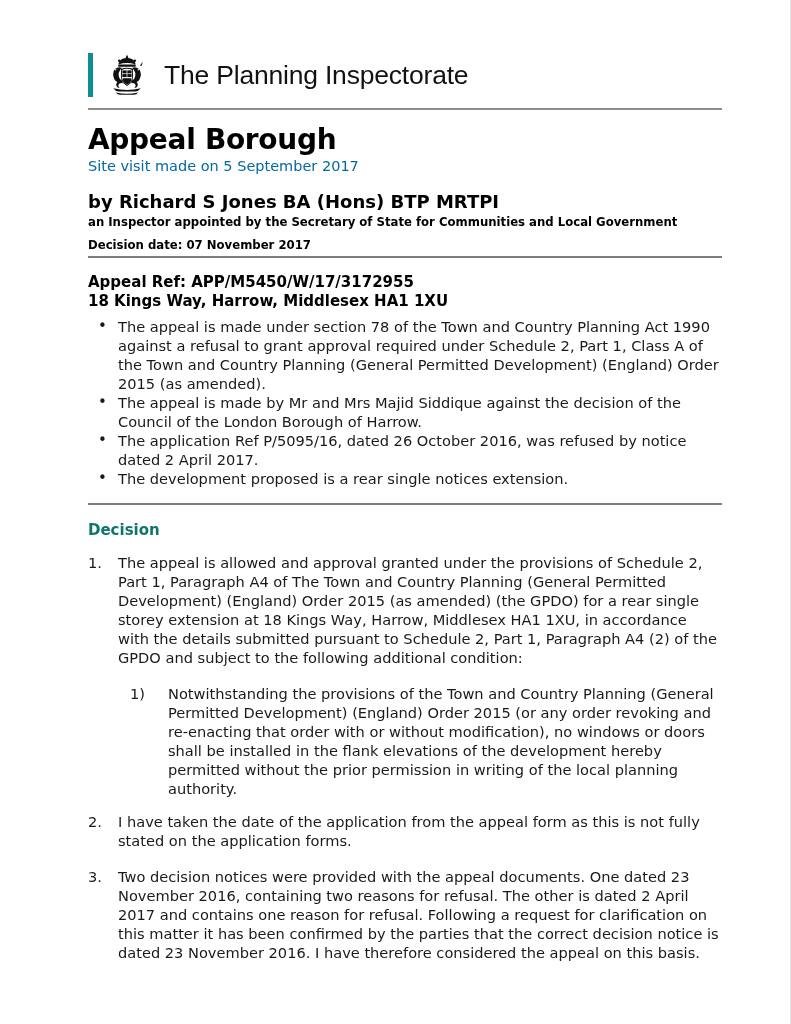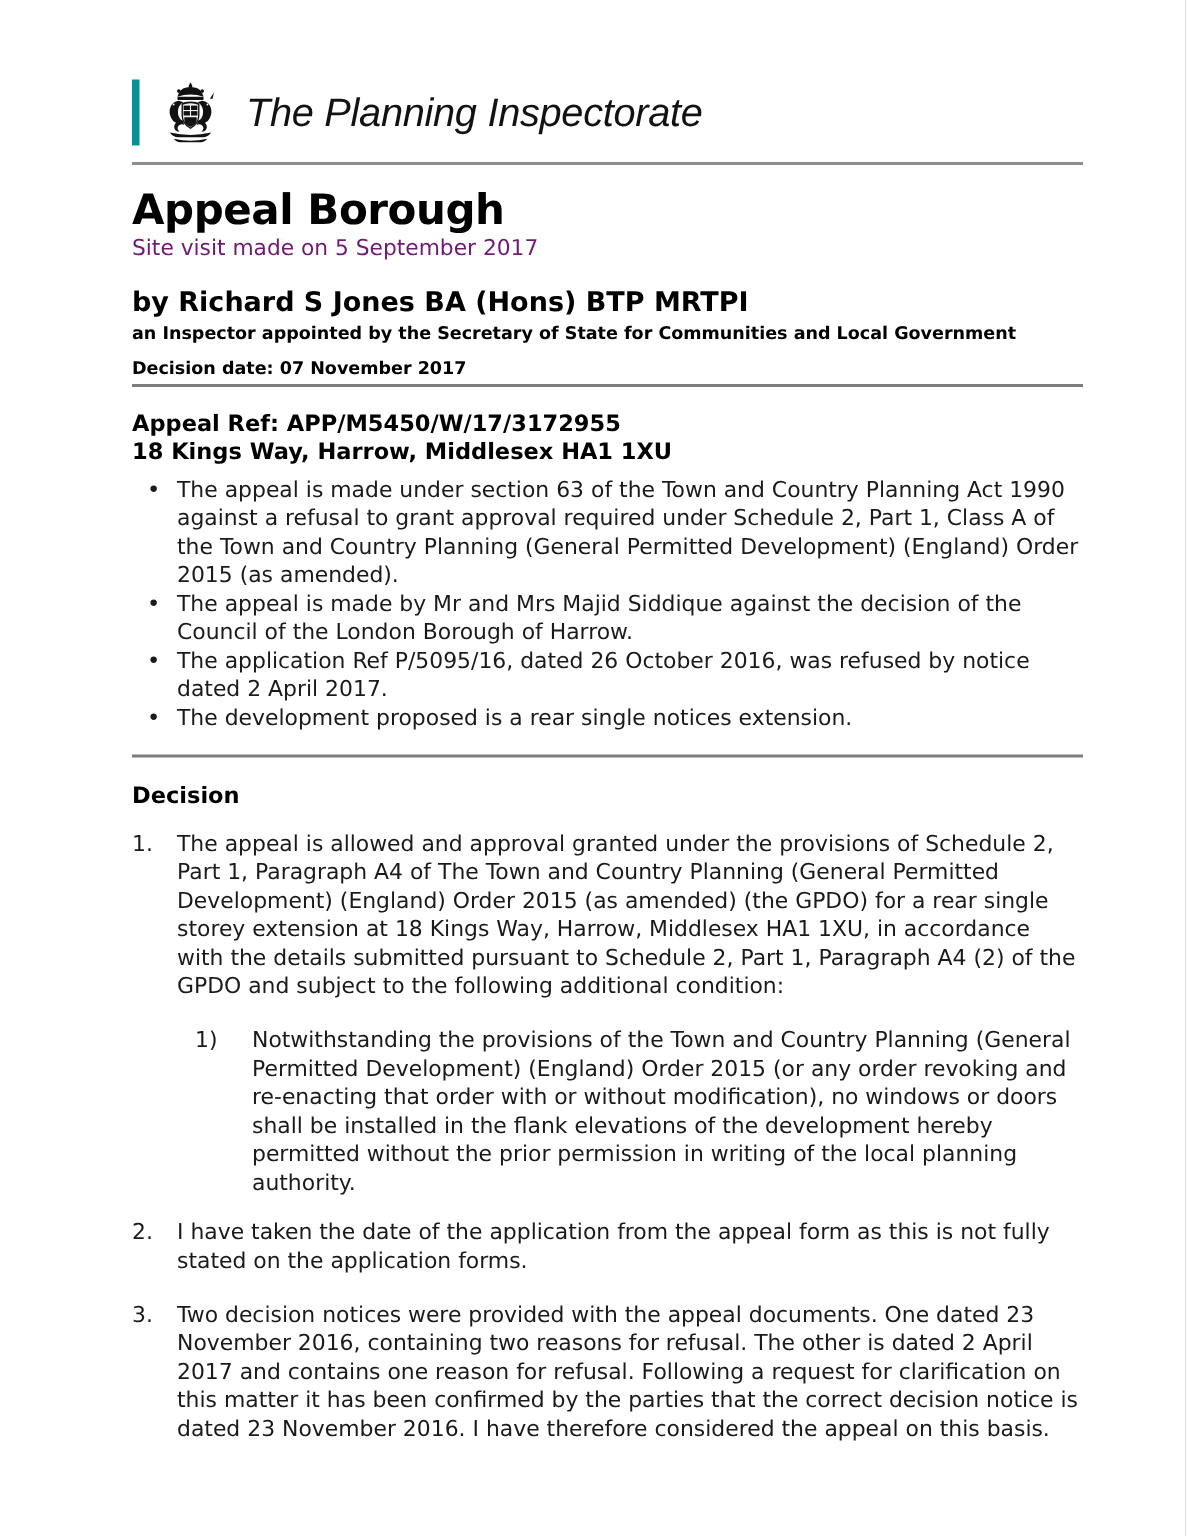--- a/index.html
+++ b/index.html
@@ -29,21 +29,20 @@
   }
 
   
   .masthead {
     position: relative;
     height: 108px;
     display: flex;
     align-items: center;
     padding-top: 42px;
     box-sizing: border-box;
-    font-style: italic;
   }
   .teal-bar {
     width: 5px;
     height: 44px;
     background: #0b8f93;
     flex: 0 0 auto;
     margin-right: 11px;
   }
   .crest {
     width: 46px;
@@ -73,21 +72,21 @@
   .doc-title {
     font-size: 28px;
     font-weight: bold;
     letter-spacing: -0.3px;
     margin: 13px 0 2px 0;
     color: #000;
   }
   .site-visit {
     font-size: 14.5px;
     font-weight: 400;
-    color: #701a75;
+    color: #0369a1;
     margin: 0 0 17px 0;
   }
   .inspector-name {
     font-size: 18px;
     font-weight: bold;
     color: #000;
     margin: 0 0 3px 0;
   }
   .inspector-role {
     font-size: 11.7px;
@@ -133,21 +132,21 @@
     left: 10px;
     top: -1px;
     font-size: 15px;
     color: #1a1a1a;
   }
 
   
   .section-heading {
     font-size: 15px;
     font-weight: bold;
-    color: #000000;
+    color: #0f766e;
     margin: 16px 0 0 0;
   }
 
   
   ol.numbered {
     list-style: none;
     margin: 14px 0 0 0;
     padding: 0;
   }
   ol.numbered > li {
@@ -243,21 +242,21 @@
     <div class="decision-date">Decision date: 07 November  2017</div>
 
     <div class="rule thin"></div>
 
     <div class="ref-block">
       <div class="ref-line">Appeal Ref: APP/M5450/W/17/3172955</div>
       <div class="ref-line">18 Kings Way, Harrow, Middlesex HA1 1XU</div>
     </div>
 
     <ul class="bullets">
-      <li>The appeal is made under section 63 of the Town and Country Planning Act 1990 against a refusal to grant approval required under Schedule 2, Part 1, Class A of the Town and Country Planning (General Permitted Development) (England) Order 2015 (as amended).</li>
+      <li>The appeal is made under section 78 of the Town and Country Planning Act 1990 against a refusal to grant approval required under Schedule 2, Part 1, Class A of the Town and Country Planning (General Permitted Development) (England) Order 2015 (as amended).</li>
       <li>The appeal is made by Mr and Mrs Majid Siddique against the decision of the Council of the London Borough of Harrow.</li>
       <li>The application Ref P/5095/16, dated 26 October 2016, was refused by notice dated 2 April 2017.</li>
       <li>The development proposed is a rear single notices extension.</li>
     </ul>
 
     <div class="rule thin rule-spacer-top"></div>
 
     <h2 class="section-heading">Decision</h2>
 
     <ol class="numbered">

